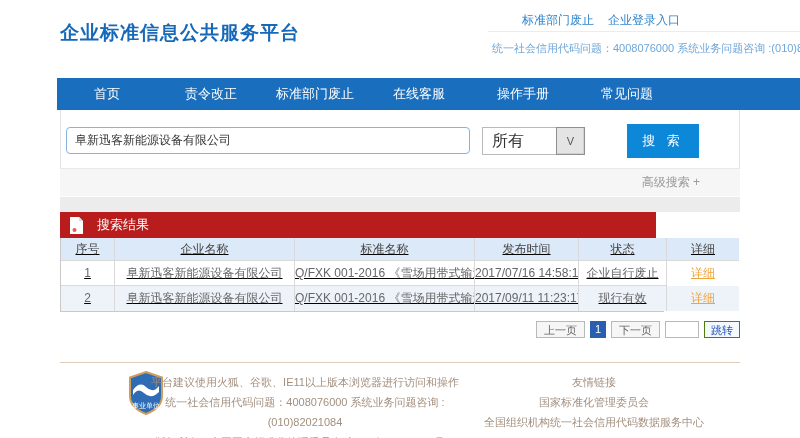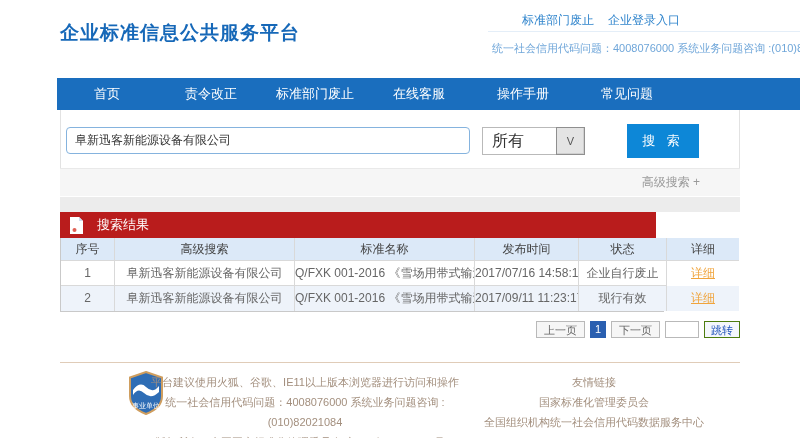--- a/index.html
+++ b/index.html
@@ -26,21 +26,21 @@
   .filter .arrow { width:29px; height:28px; background:#e4e4e4; border:1px solid #8f8f8f; font-size:11px; color:#555; text-align:center; line-height:26px; cursor:pointer; box-shadow:inset -1px -1px 0 #cfcfcf; }
   .search-btn { left:627px; top:124px; width:72px; height:34px; background:#0d87d7; color:#fff; border:none; font-size:13px; letter-spacing:4px; cursor:pointer; font-family:inherit; }
   .adv-strip { left:60px; top:168px; width:680px; height:28px; background:#f6f6f6; border-top:1px solid #e9e9e9; }
   .adv-link { right:100px; top:174px; font-size:12px; color:#999; cursor:pointer; }
   .gap-band { left:60px; top:197px; width:680px; height:15px; background:#ececec; }
 
   
   .panel-bar { left:60px; top:212px; width:596px; height:26px; background:#b91c1c; display:flex; align-items:center;text-align:center; }
   .panel-bar .doc { margin-left:9px; }
   .panel-bar .ttl { color:#fff; font-size:13px; margin-left:13px; }
-  .tbl { left:60px; top:238px; width:604px; border:1px solid #c9c9c9; border-top:none; }
+  .tbl { left:60px; top:238px; width:604px; border:1px solid #c9c9c9; border-top:none;text-decoration:underline; }
   .trow { display:grid; grid-template-columns:54px 180px 180px 104px 88px 72px; }
   .trow > div { border-right:1px solid #d9d9d9; border-bottom:1px solid #d9d9d9; text-align:center; font-size:12px; overflow:hidden; white-space:nowrap; }
   .trow > div:last-child { border-right:none; }
   .thead > div { height:23px; line-height:23px; background:#dce9f8; color:#444; }
   .tbody > div { height:25px; line-height:25px; color:#666; background:#fff; }
   .tbody.alt > div { background:#eef3fa; }
   .tbody > div:last-child { border-bottom:none; }
   .trow.last > div { border-bottom:none; }
   .company { color:#f05555; cursor:pointer; }
   .detail-link { color:#f0a43c; text-decoration:underline; cursor:pointer; }
@@ -95,21 +95,21 @@
     <path d="M1 1 h9 l4 4 v13 h-13 z" fill="#ffffff"></path>
     <path d="M10 1 l4 4 h-4 z" fill="#cddcf0"></path>
     <circle cx="5.5" cy="14" r="2" fill="#e06055"></circle>
   </svg>
   <span class="ttl">搜索结果</span>
 </div>
 
 <div class="abs tbl">
   <div class="trow thead">
     <div>序号</div>
-    <div>高级搜索</div>
+    <div>企业名称</div>
     <div>标准名称</div>
     <div>发布时间</div>
     <div>状态</div>
     <div>详细</div>
   </div>
   <div class="trow tbody">
     <div>1</div>
     <div class="company">阜新迅客新能源设备有限公司</div>
     <div>Q/FXK 001-2016 《雪场用带式输送机》</div>
     <div>2017/07/16 14:58:11</div>

